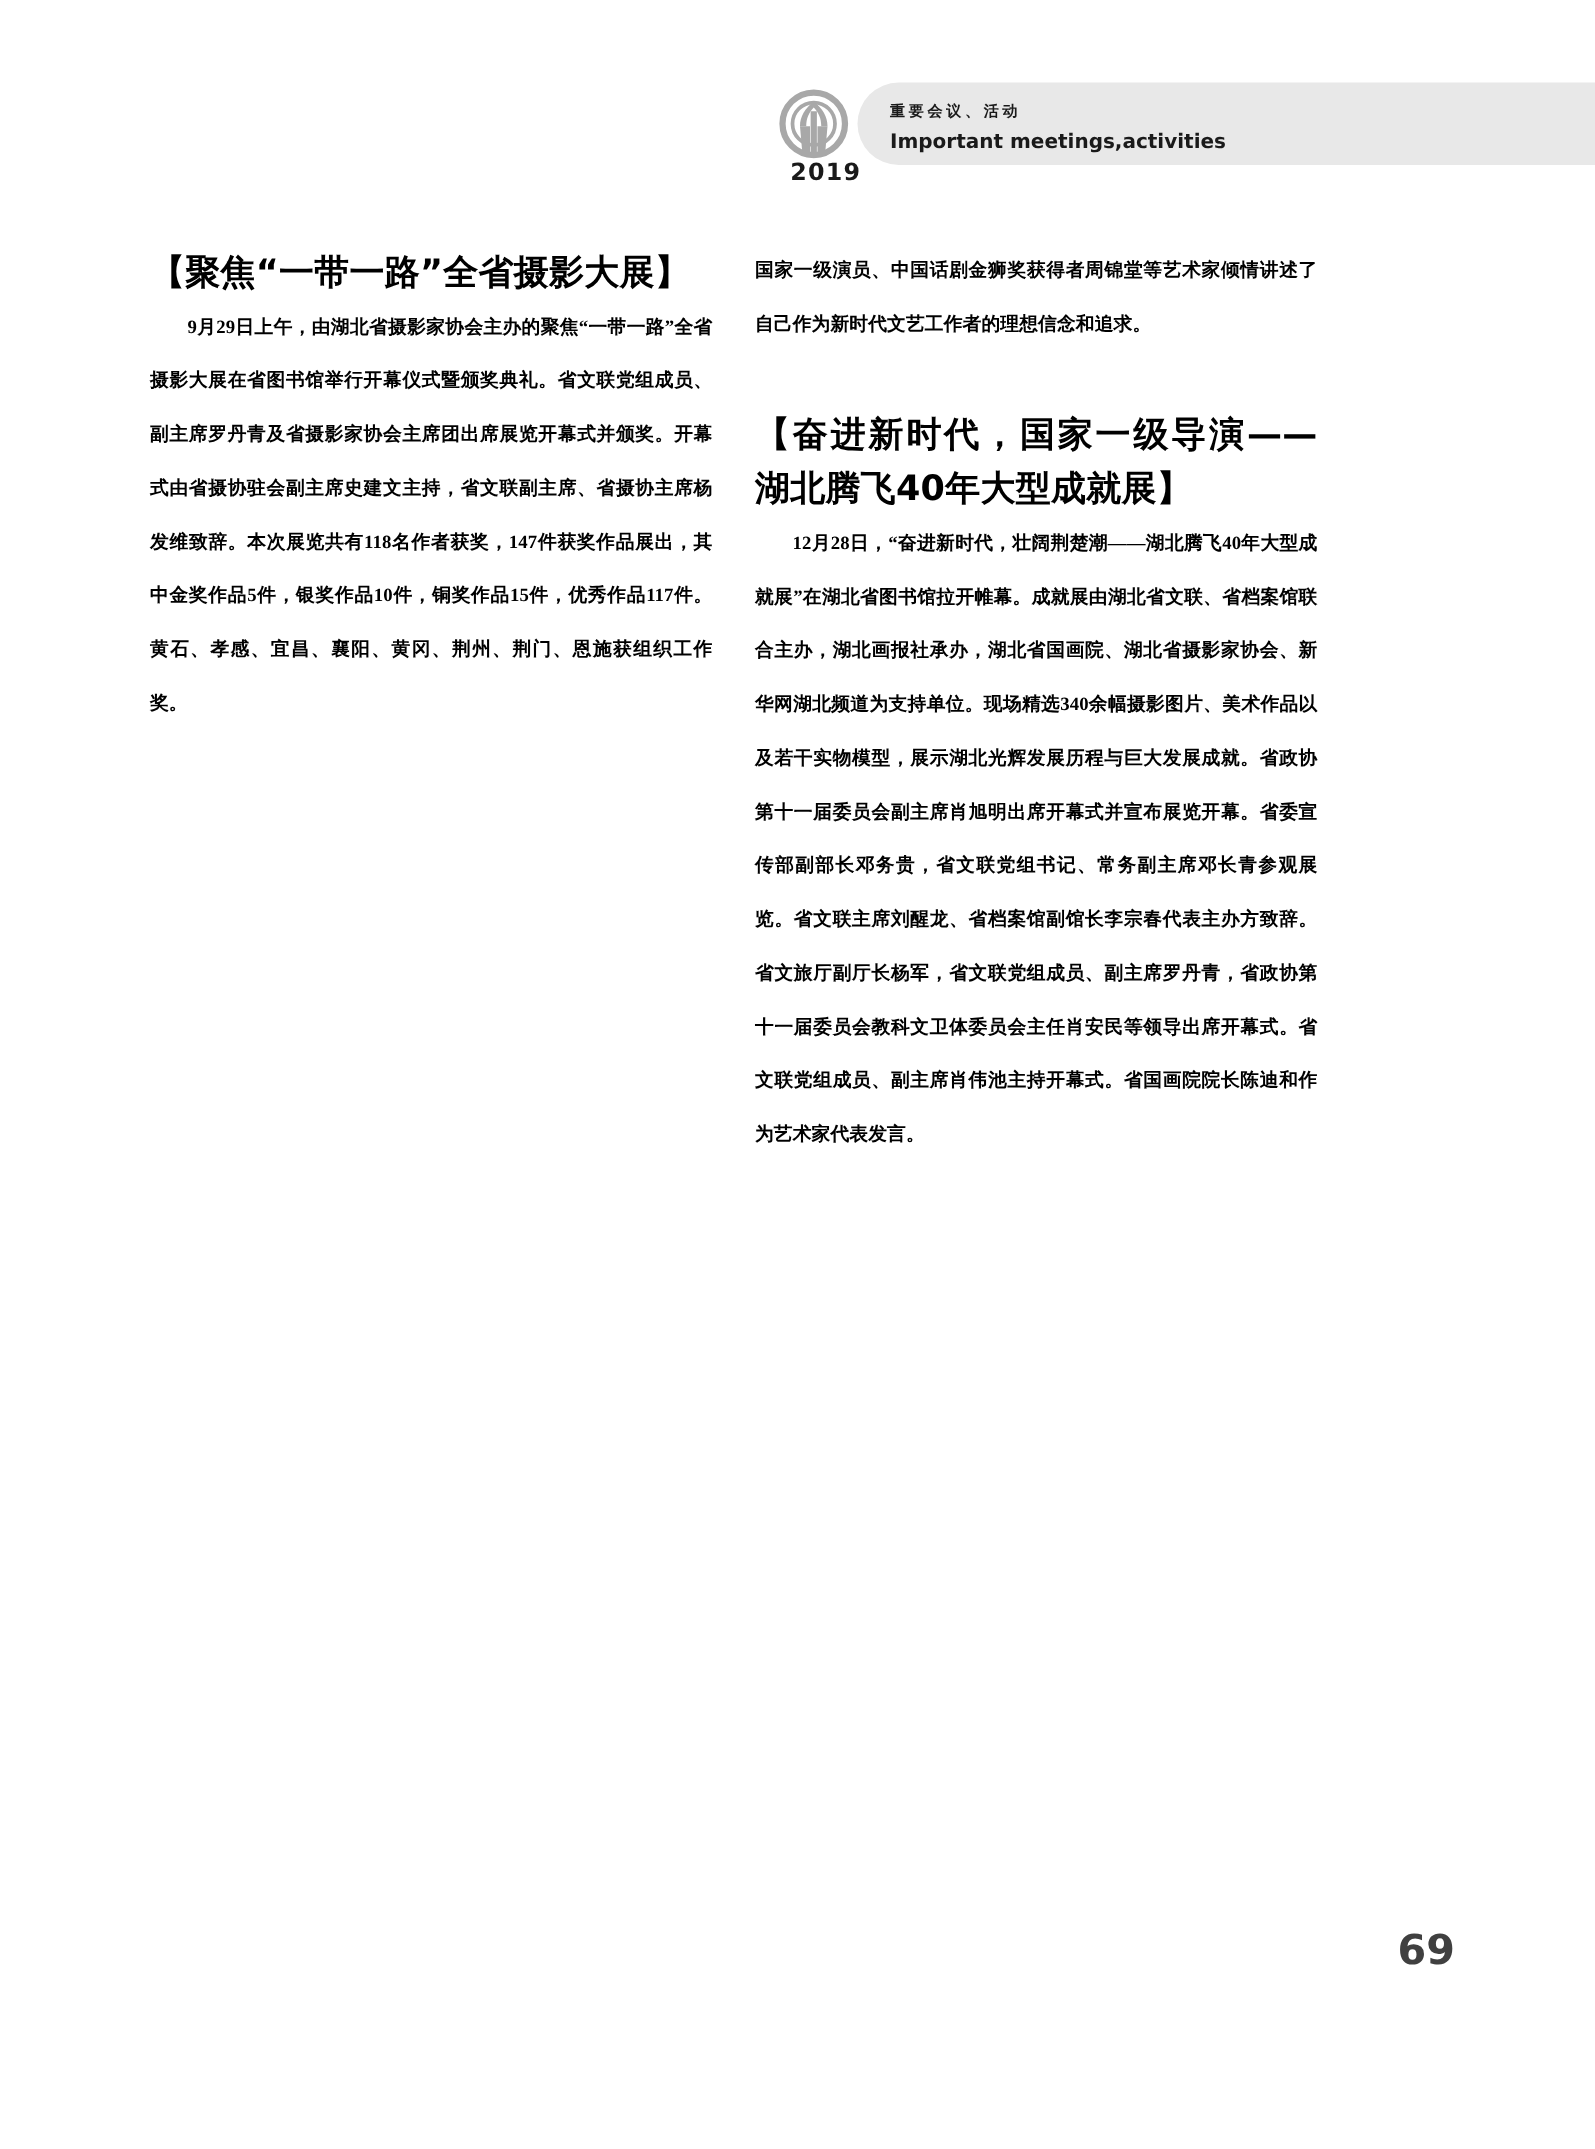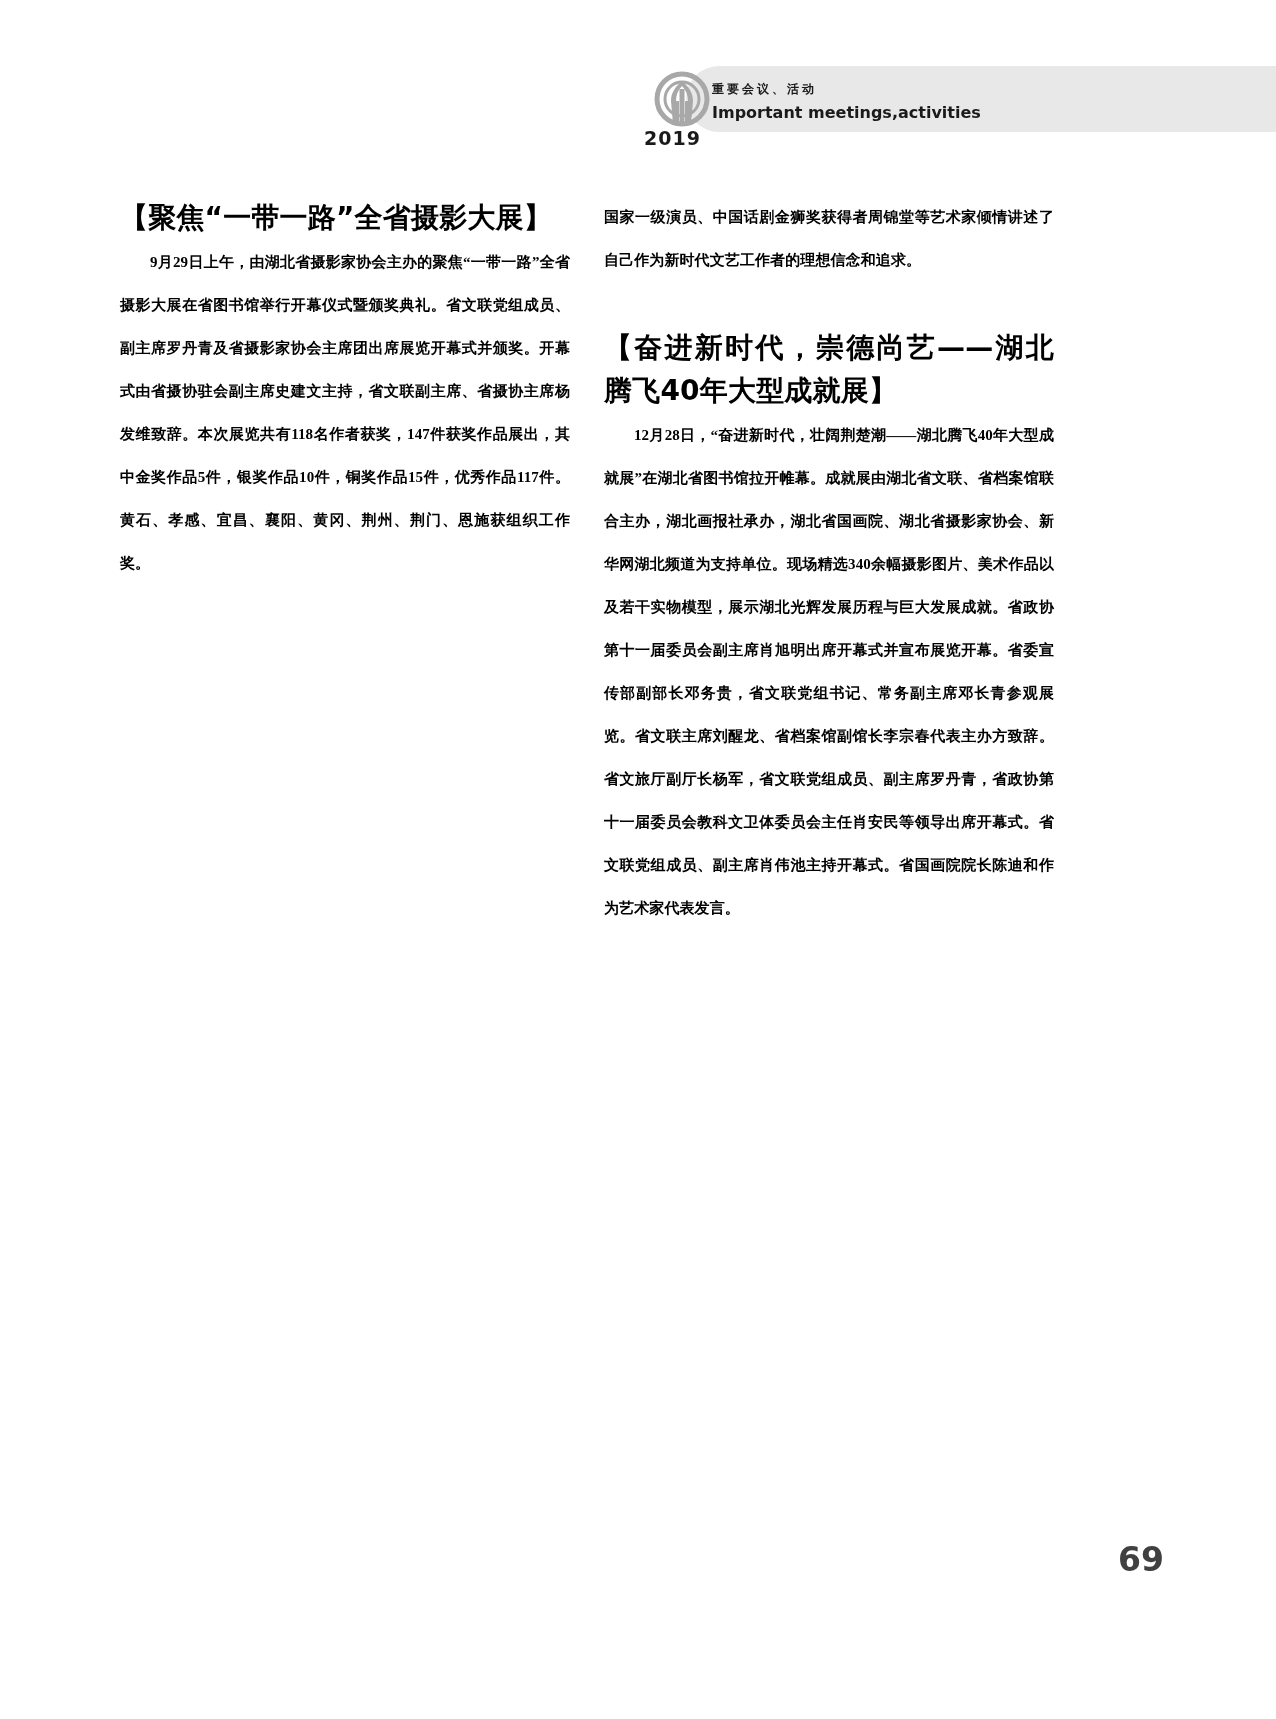--- a/index.html
+++ b/index.html
@@ -27,25 +27,25 @@
     position: absolute;
     right: 0;
     top: 66px;
     width: 590px;
     height: 66px;
     background: #e8e8e8;
     border-radius: 33px 0 0 33px;
   }
   .header-logo {
     position: absolute;
-    left: 644px;
+    left: 613px;
     top: 71px;
     width: 76px;
     height: 76px;
-    text-align: left;
+    text-align: right;
   }
   .header-logo svg {
     display: block;
     margin: 0 auto;
   }
   .header-year {
     font-family: "DejaVu Sans", sans-serif;
     font-weight: bold;
     font-size: 19px;
     color: #1a1a1a;
@@ -173,21 +173,21 @@
 
   </div>
 
   <div class="col col-right">
 
     <p class="article-body no-indent">国家一级演员、中国话剧金狮奖获得者周锦堂等艺术家倾情讲述了自己作为新时代文艺工作者的理想信念和追求。</p>
 
     <div class="gap-after-article"></div>
 
     <div class="article">
-      <h2 class="article-title">【奋进新时代，崇德尚艺——湖北腾飞40年大型成就展】</h2>
+      <h2 class="article-title">【奋进新时代，国家一级导演——湖北腾飞40年大型成就展】</h2>
       <p class="article-body">12月28日，“奋进新时代，壮阔荆楚潮——湖北腾飞40年大型成就展”在湖北省图书馆拉开帷幕。成就展由湖北省文联、省档案馆联合主办，湖北画报社承办，湖北省国画院、湖北省摄影家协会、新华网湖北频道为支持单位。现场精选340余幅摄影图片、美术作品以及若干实物模型，展示湖北光辉发展历程与巨大发展成就。省政协第十一届委员会副主席肖旭明出席开幕式并宣布展览开幕。省委宣传部副部长邓务贵，省文联党组书记、常务副主席邓长青参观展览。省文联主席刘醒龙、省档案馆副馆长李宗春代表主办方致辞。省文旅厅副厅长杨军，省文联党组成员、副主席罗丹青，省政协第十一届委员会教科文卫体委员会主任肖安民等领导出席开幕式。省文联党组成员、副主席肖伟池主持开幕式。省国画院院长陈迪和作为艺术家代表发言。</p>
     </div>
 
   </div>
 
 </div>
 
 <div class="page-number">69</div>
 
 </body></html>

